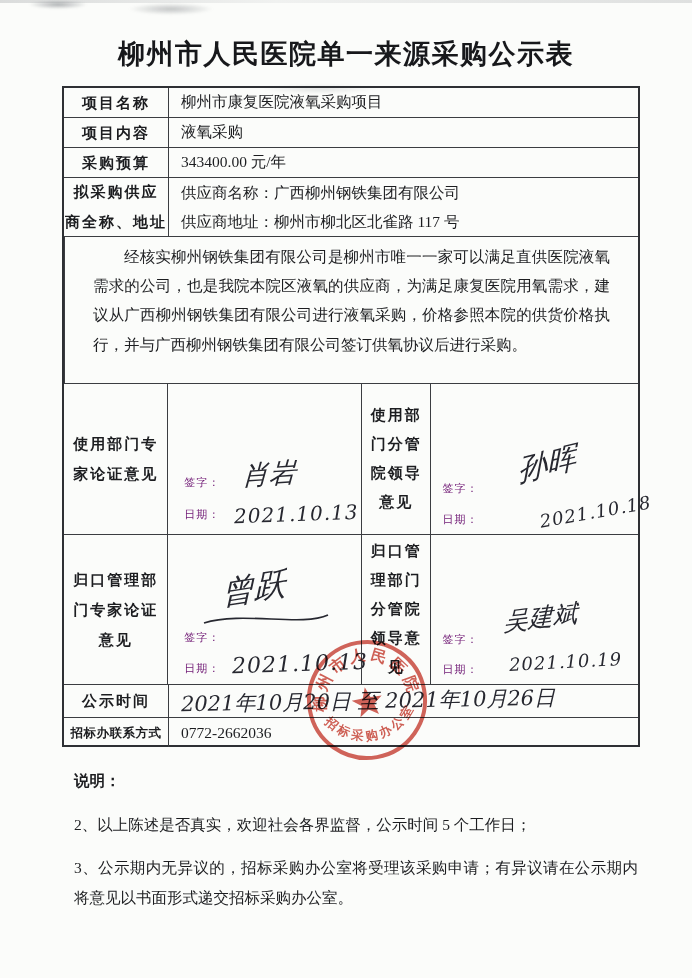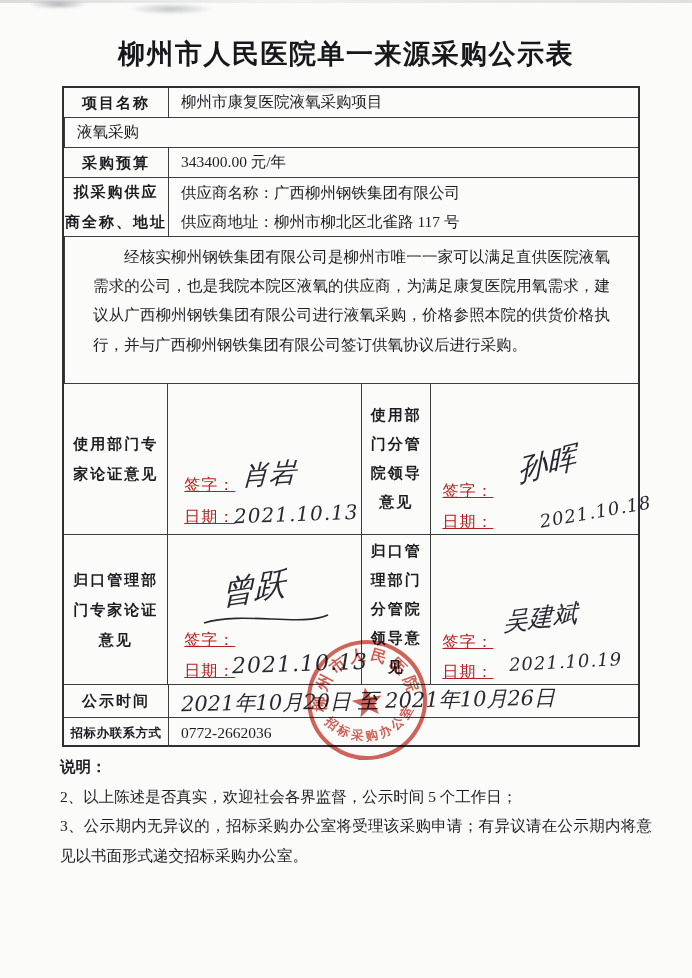--- a/index.html
+++ b/index.html
@@ -26,33 +26,33 @@
   .c-label.small{font-size:12.5px;letter-spacing:.5px;}
   .c-val{flex:1;border-left:1px solid #3b3d41;display:flex;align-items:center;
          padding:8px 12px;font-size:15.5px;}
   .c-val.block{display:block;padding:5px 28px 0;}
   .para{font-size:15.5px;line-height:29.2px;text-align:justify;text-indent:2em;margin:0;}
   .twolines{font-size:15.5px;line-height:29px;white-space:pre-line;}
   .sigcell{border-left:1px solid #3b3d41;position:relative;box-sizing:border-box;}
   .w195{width:195px;} .w70{width:70px;} .w209{width:209px;}
   .c-mid{display:flex;align-items:center;justify-content:center;text-align:center;
          font-weight:700;font-size:15px;letter-spacing:2px;line-height:29px;white-space:pre-line;}
-  .plabel{position:absolute;font-size:16px;color:#b91c1c;letter-spacing:1px;text-decoration:underline;}
+  .plabel{position:absolute;font-size:11px;color:#701a75;letter-spacing:1px;}
   
   .hand{position:absolute;color:#272830;font-family:"DejaVu Serif","Liberation Serif",serif;
         font-style:italic;white-space:nowrap;}
   .hname{font-size:27px;transform:rotate(-4deg) skewX(-6deg);}
   .hdate{font-size:20px;transform:rotate(-2deg);letter-spacing:1px;}
 
   .stamp{position:absolute;left:297px;top:630px;width:140px;height:140px;
          mix-blend-mode:multiply;opacity:.85;transform:rotate(-10deg);pointer-events:none;}
 
   .notes{position:absolute;left:60px;top:752px;width:592px;font-size:15.5px;line-height:29.5px;color:#1c1d20;}
   .notes .nh{font-weight:700;}
-  .notes p{margin:0;text-align:justify;}
+  .notes p{margin:14px;text-align:justify;}
 </style>
 </head>
 <body>
 
 <div class="page">
 
   <div class="smudge topedge"></div>
   <div class="smudge sm1"></div>
   <div class="smudge sm2"></div>
   <div class="smudge sm3"></div>
@@ -60,20 +60,21 @@
   <div class="title">柳州市人民医院单一来源采购公示表</div>
 
   <div class="tbl">
 
     <div class="t-row" style="height:29px">
       <div class="cell c-label">项目名称</div>
       <div class="cell c-val">柳州市康复医院液氧采购项目</div>
     </div>
 
     <div class="t-row" style="height:30px">
+      <div class="cell c-label">项目内容</div>
       <div class="cell c-val">液氧采购</div>
     </div>
 
     <div class="t-row" style="height:30px">
       <div class="cell c-label">采购预算</div>
       <div class="cell c-val">343400.00 元/年</div>
     </div>
 
     <div class="t-row" style="height:59px">
       <div class="cell c-label">拟采购供应

